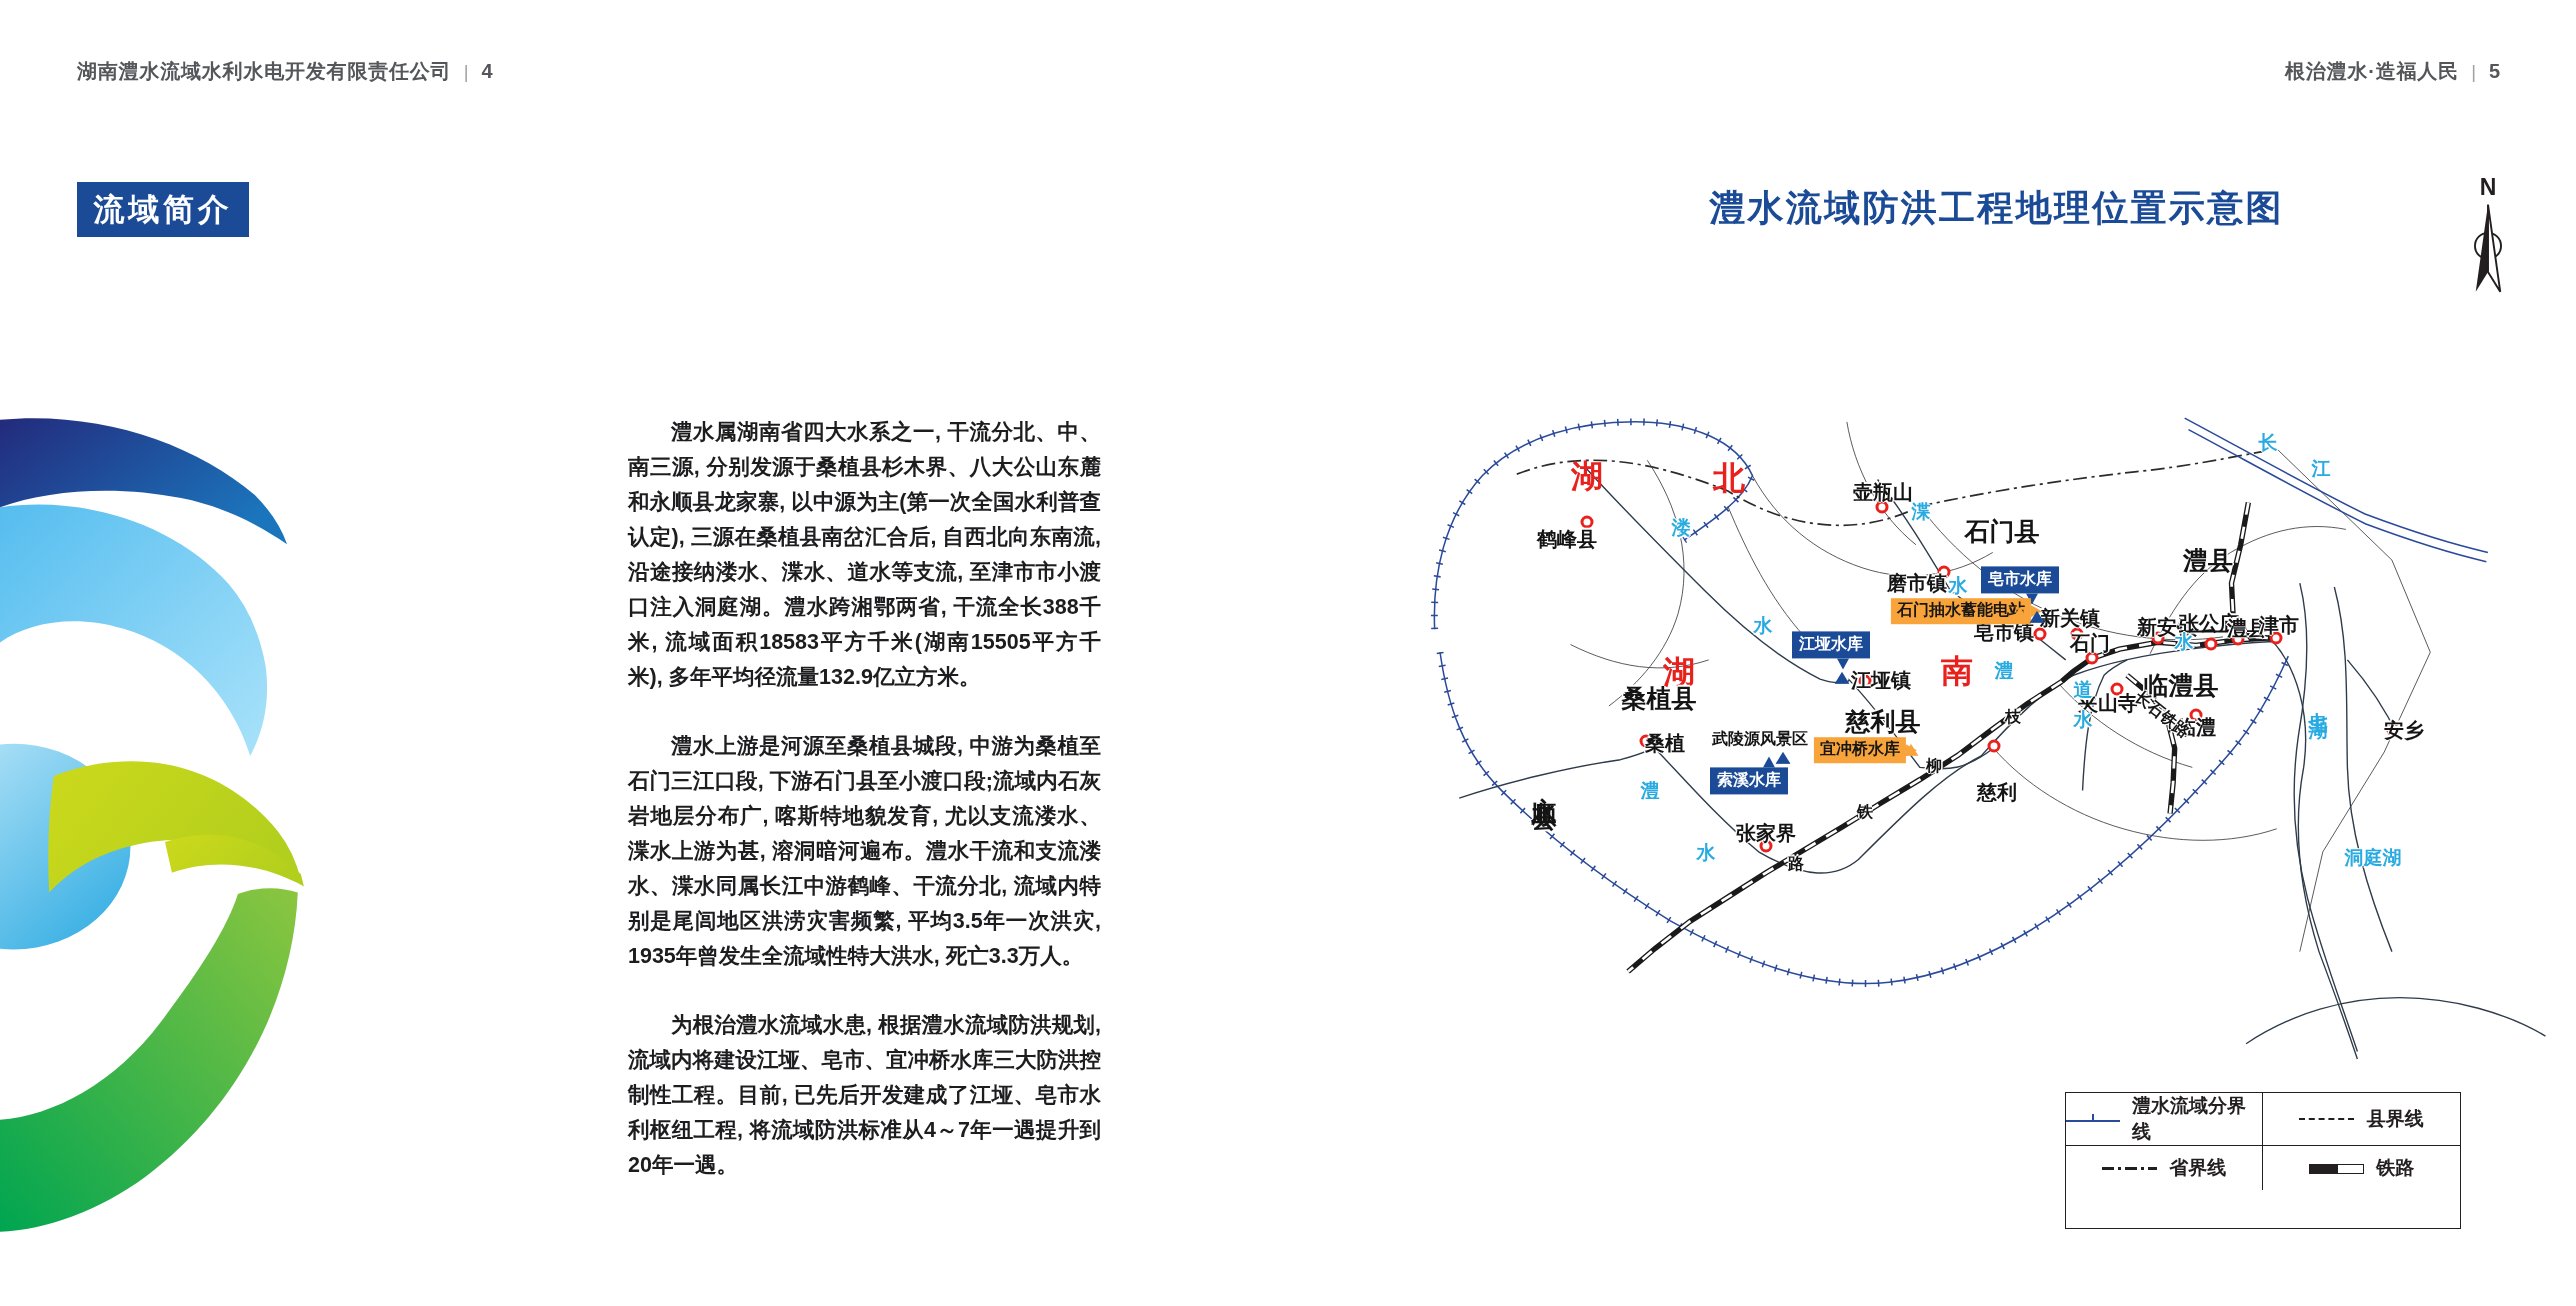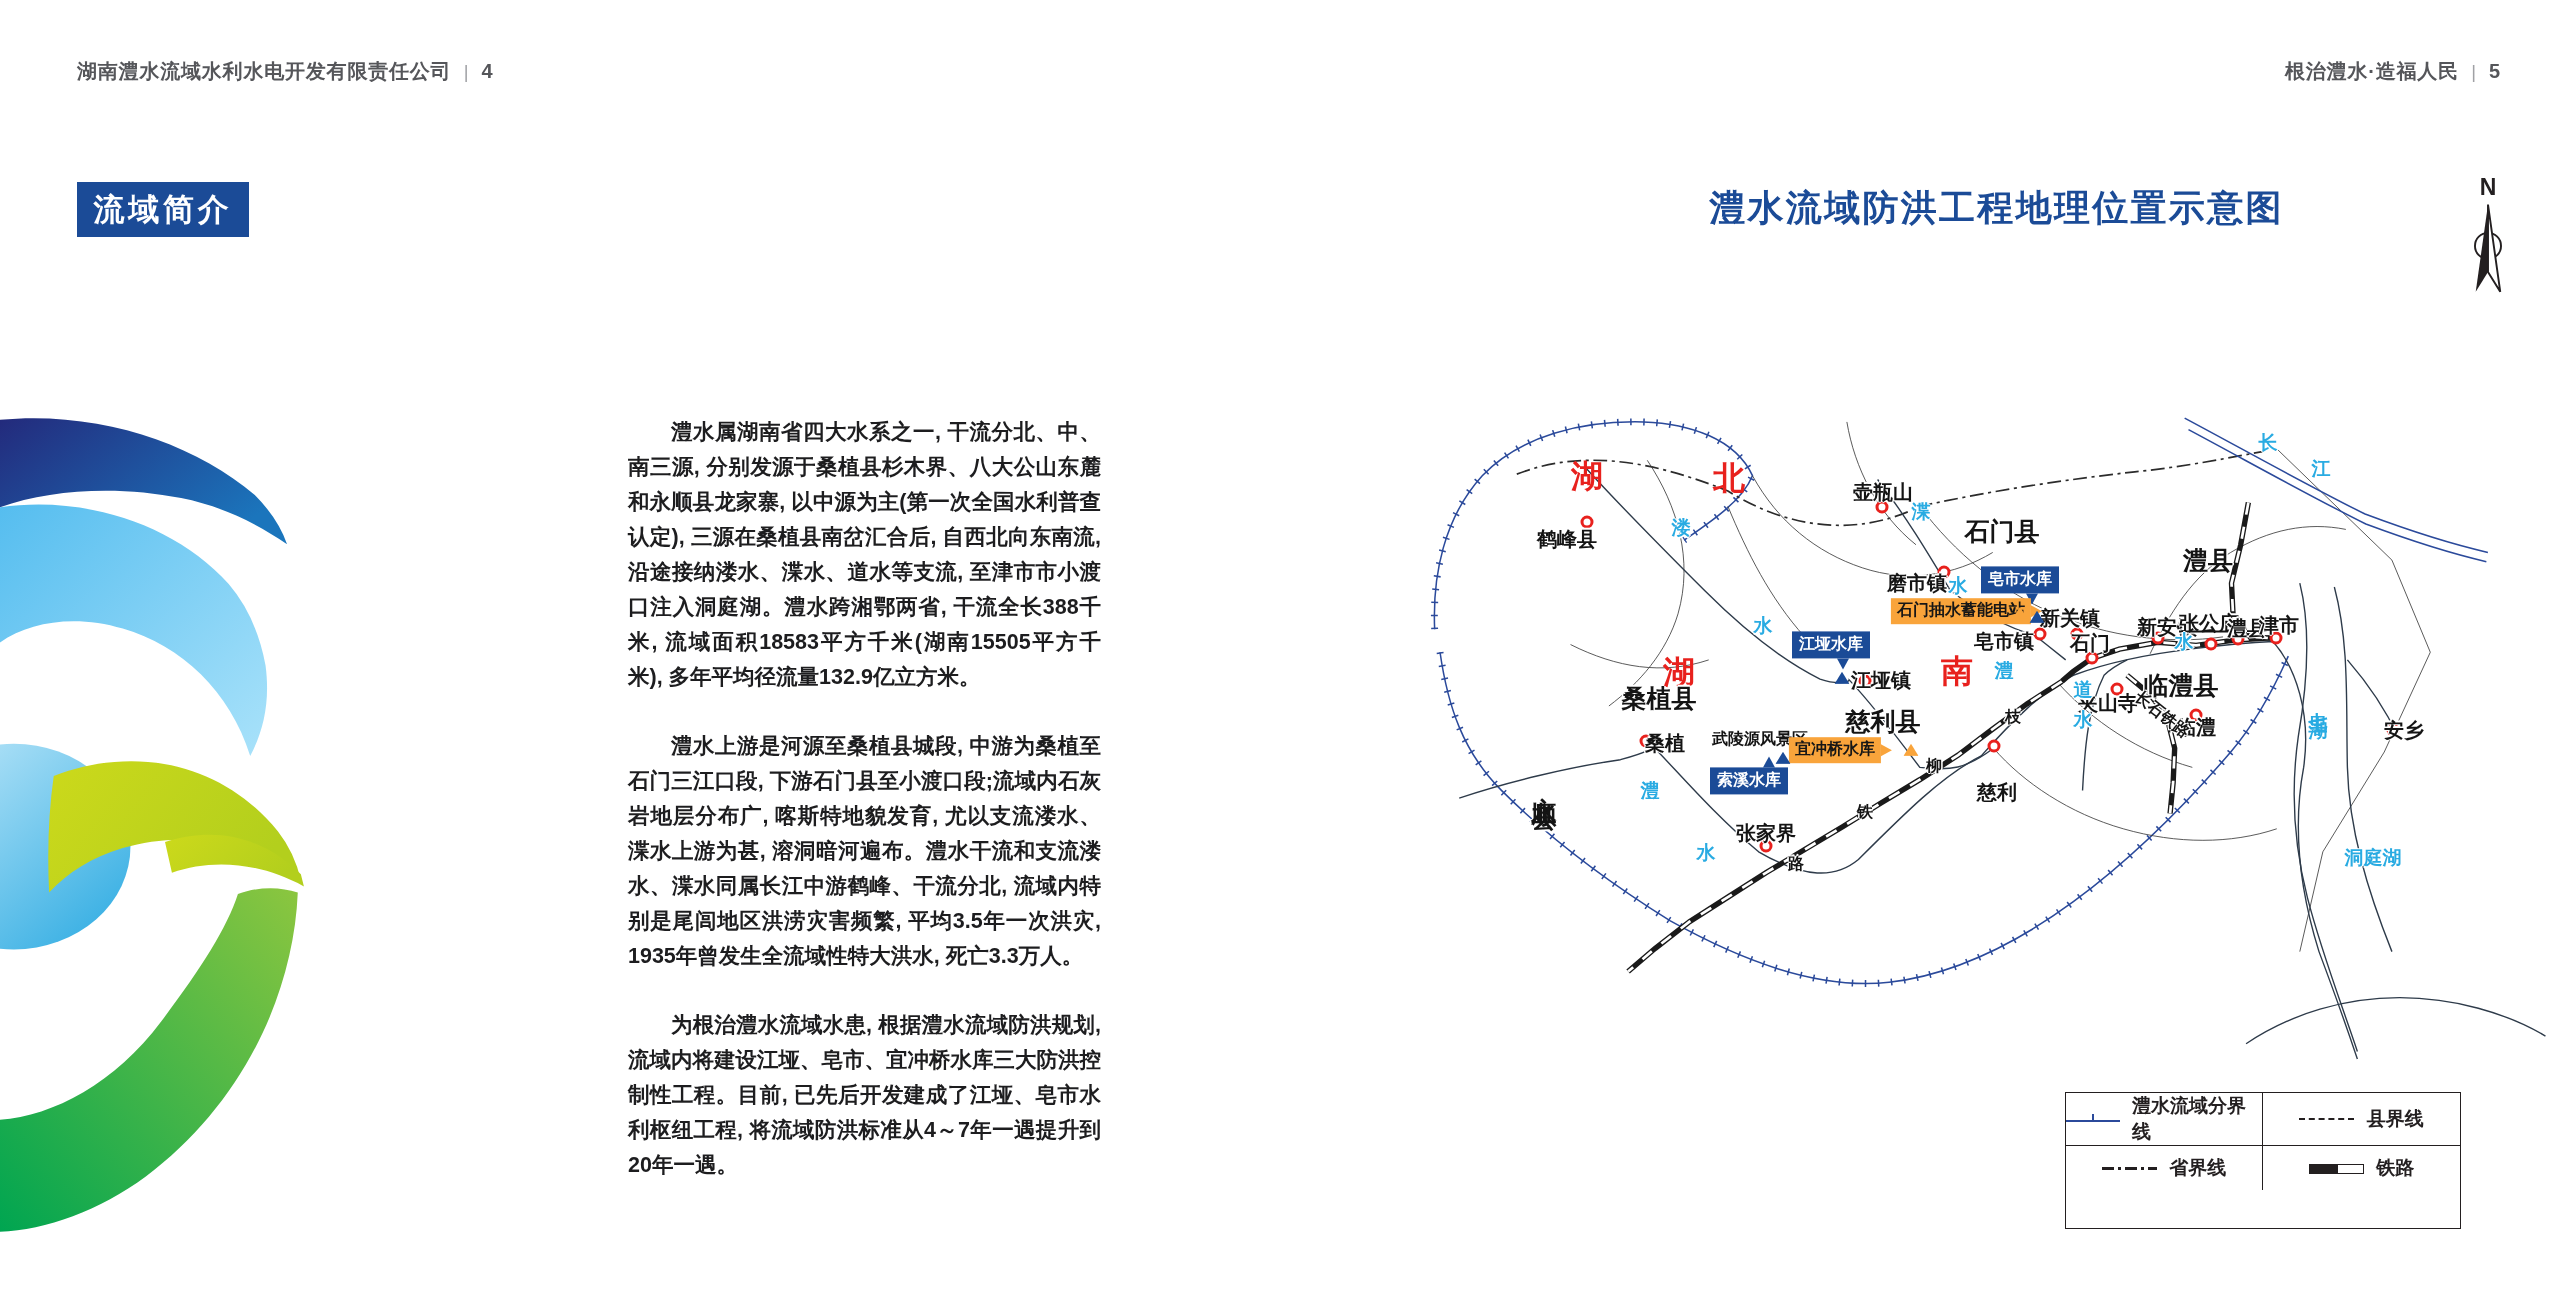--- a/index.html
+++ b/index.html
@@ -214,21 +214,21 @@
         <div class="ml place" style="left: 343px; top: 417px;">武陵源风景区</div>
         <div class="ml dot" style="left: 170px; top: 200px;"></div>
         <div class="ml town" style="left: 150px; top: 217px;">鹤峰县</div>
         <div class="ml dot" style="left: 465px; top: 185px;"></div>
         <div class="ml town" style="left: 466px; top: 170px;">壶瓶山</div>
         <div class="ml dot" style="left: 229px; top: 419px;"></div>
         <div class="ml town" style="left: 248px; top: 421px;">桑植</div>
         <div class="ml dot" style="left: 527px; top: 250px;"></div>
         <div class="ml town" style="left: 500px; top: 261px;">磨市镇</div>
         <div class="ml dot" style="left: 623px; top: 312px;"></div>
-        <div class="ml town" style="left: 587px; top: 309px; margin-top: 10px;">皂市镇</div>
+        <div class="ml town" style="left: 587px; top: 300px; margin-top: 10px;">皂市镇</div>
         <div class="ml dot" style="left: 660px; top: 312px;"></div>
         <div class="ml town" style="left: 653px; top: 296px;">新关镇</div>
         <div class="ml dot" style="left: 675px; top: 336px;"></div>
         <div class="ml town" style="left: 673px; top: 321px;">石门</div>
         <div class="ml dot" style="left: 741px; top: 316px;"></div>
         <div class="ml town" style="left: 750px; top: 305px;">新安镇</div>
         <div class="ml dot" style="left: 794px; top: 322px;"></div>
         <div class="ml town" style="left: 792px; top: 301px; text-decoration: underline;">张公庙</div>
         <div class="ml dot" style="left: 821px; top: 317px;"></div>
         <div class="ml town" style="left: 830px; top: 306px;">澧县</div>
@@ -262,21 +262,21 @@
         <div class="ml lake" style="left: 956px; top: 536px;">洞庭湖</div>
         <div class="ml rwchar" style="left: 596px; top: 395px;">枝</div>
         <div class="ml rwchar" style="left: 517px; top: 444px;">柳</div>
         <div class="ml rwchar" style="left: 448px; top: 490px;">铁</div>
         <div class="ml rwchar" style="left: 379px; top: 542px;">路</div>
         <div class="ml rwlabel" style="left: 745px; top: 393px; transform: translate(-50%, -50%) rotate(38deg);">长石铁路</div>
         <div class="ml resv ar-b" style="left: 414px; top: 323px;">江垭水库</div>
         <div class="ml resv ar-b" style="left: 603px; top: 258px;">皂市水库</div>
         <div class="ml resv ar-t" style="left: 332px; top: 459px;">索溪水库</div>
         <div class="ml pump ar-r" style="left: 544px; top: 289px;">石门抽水蓄能电站</div>
-        <div class="ml pump ar-r" style="left: 418px; top: 428px;">宜冲桥水库</div>
+        <div class="ml pump ar-r" style="left: 443px; top: 428px;">宜冲桥水库</div>
         <div class="ml dam navy" style="left: 425px; top: 356px;"></div>
         <div class="ml dam navy" style="left: 620px; top: 295px;"></div>
         <div class="ml dam navy" style="left: 366px; top: 436px;"></div>
         <div class="ml dam orange" style="left: 603px; top: 291px;"></div>
         <div class="ml dam orange" style="left: 494px; top: 428px;"></div>
       </div>
   </div>
 
   <div class="legend">
     <div class="lgrid">

